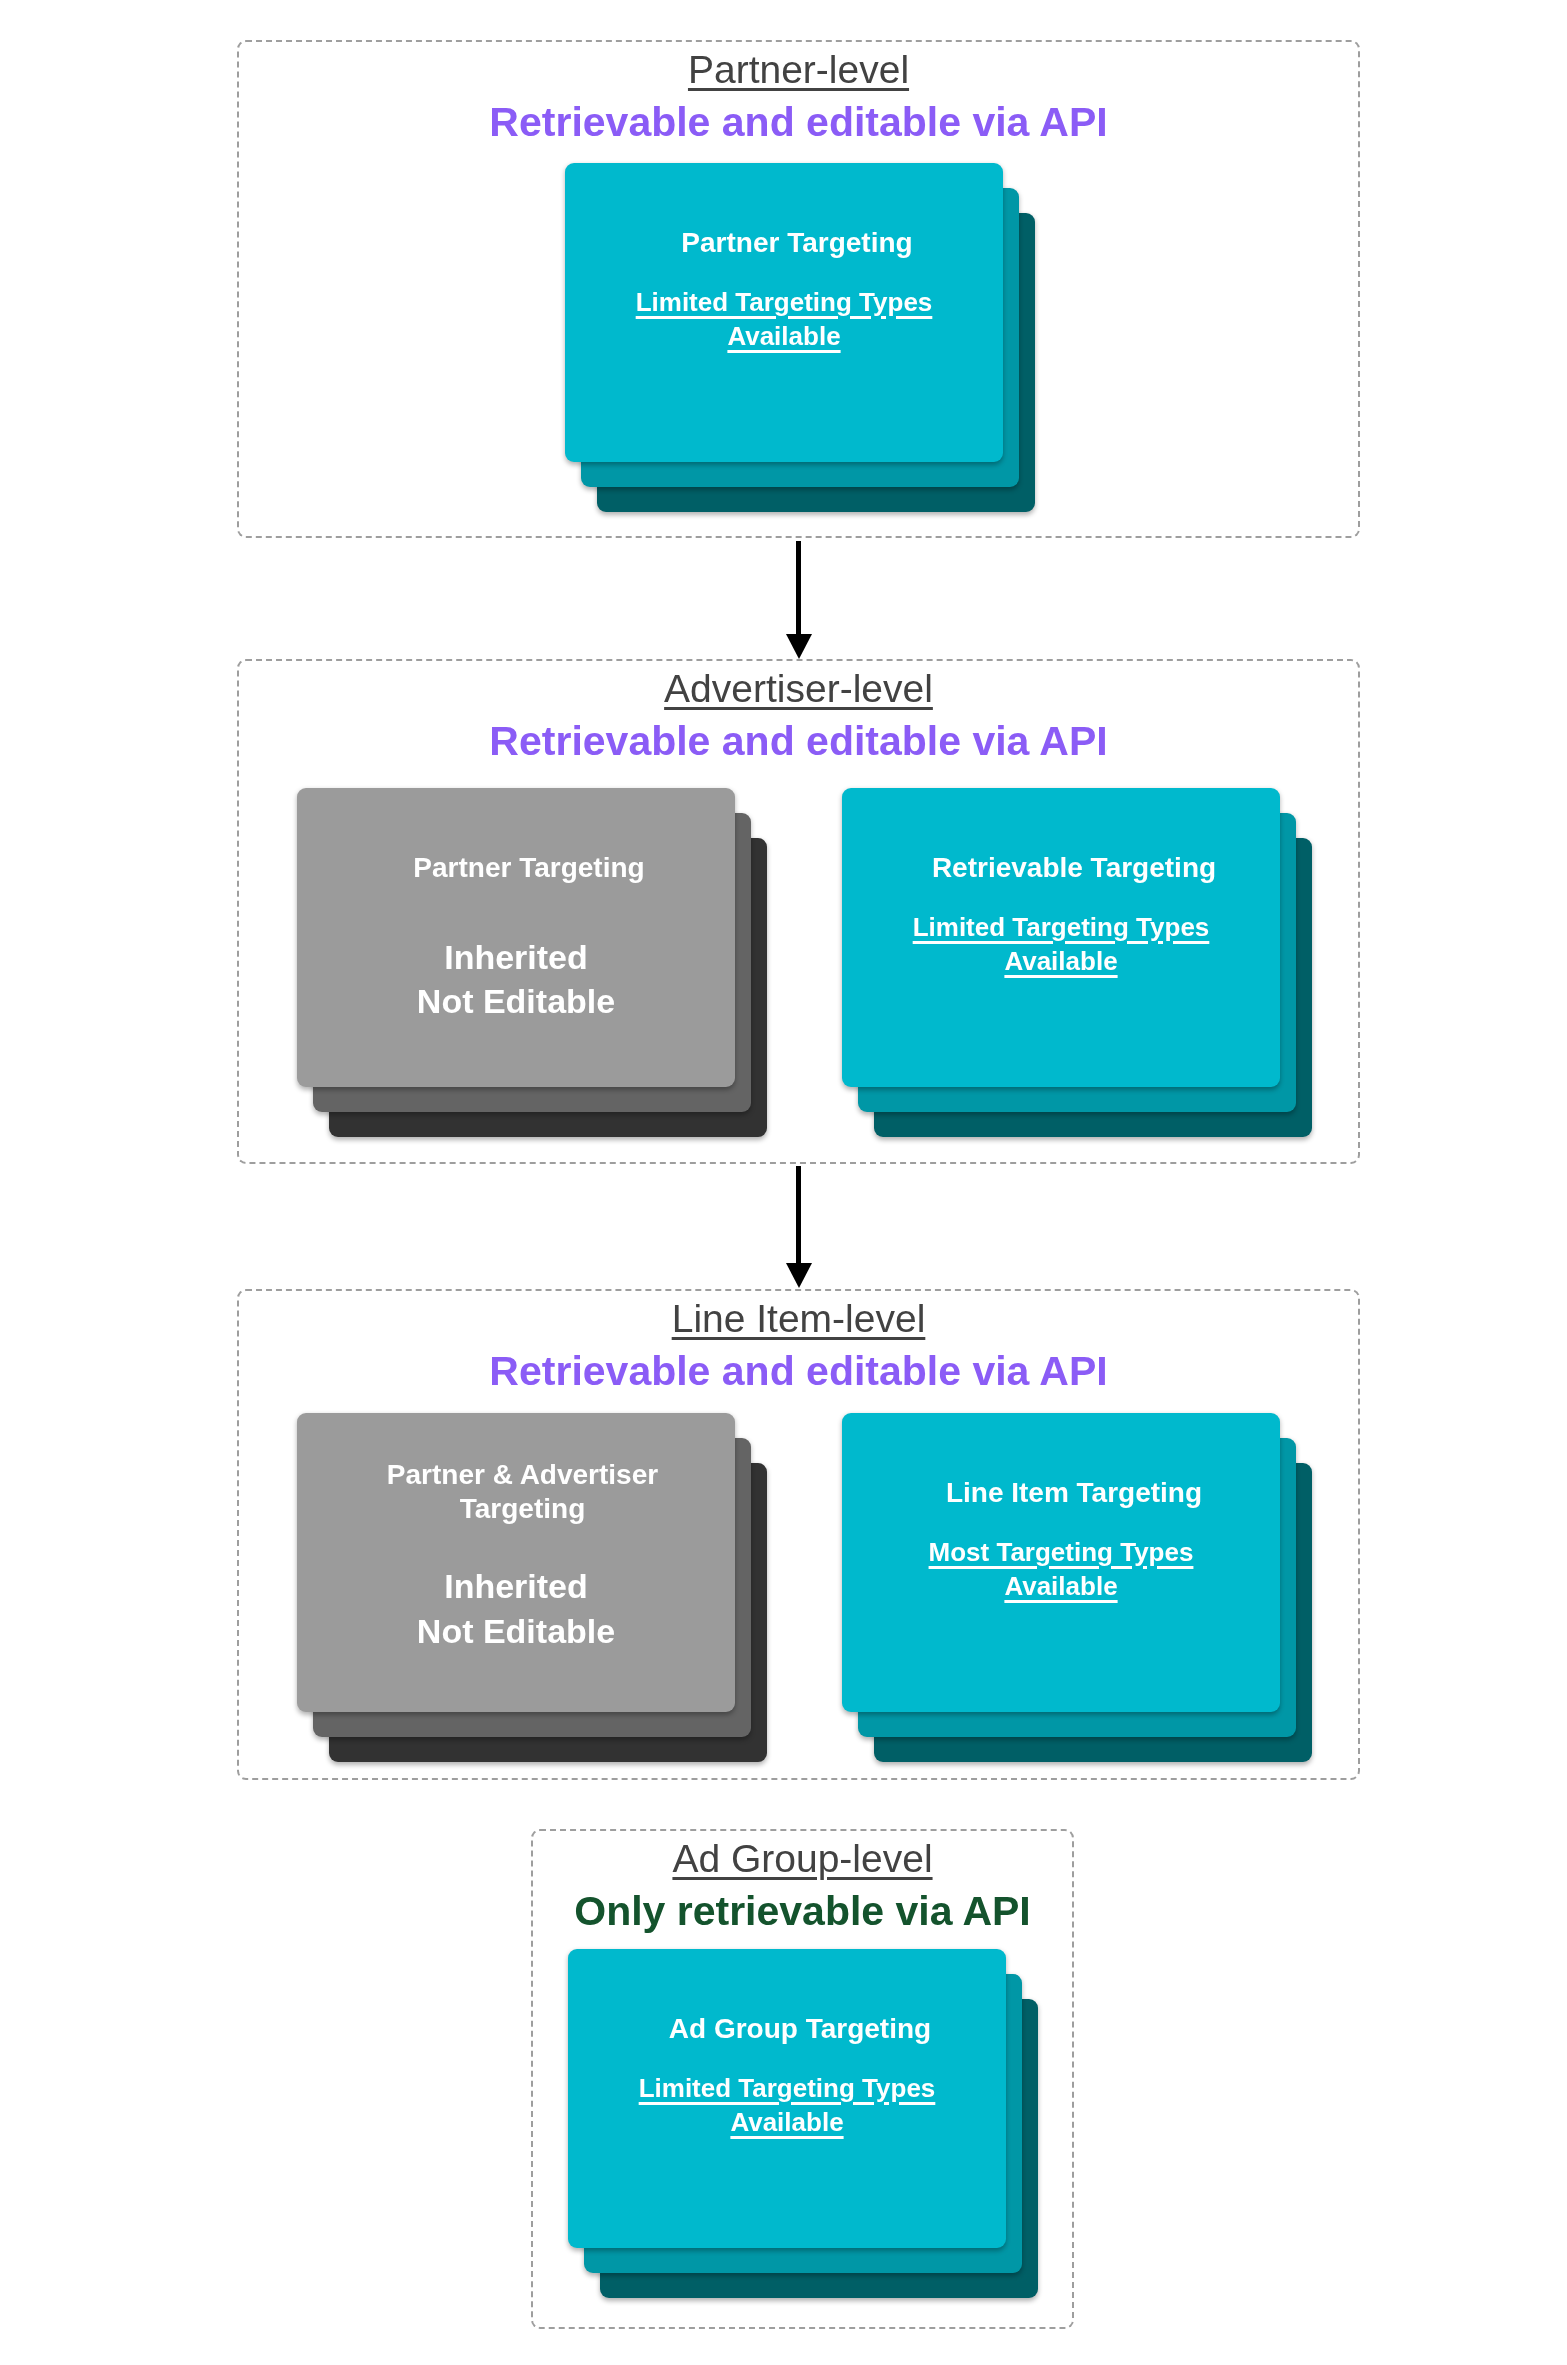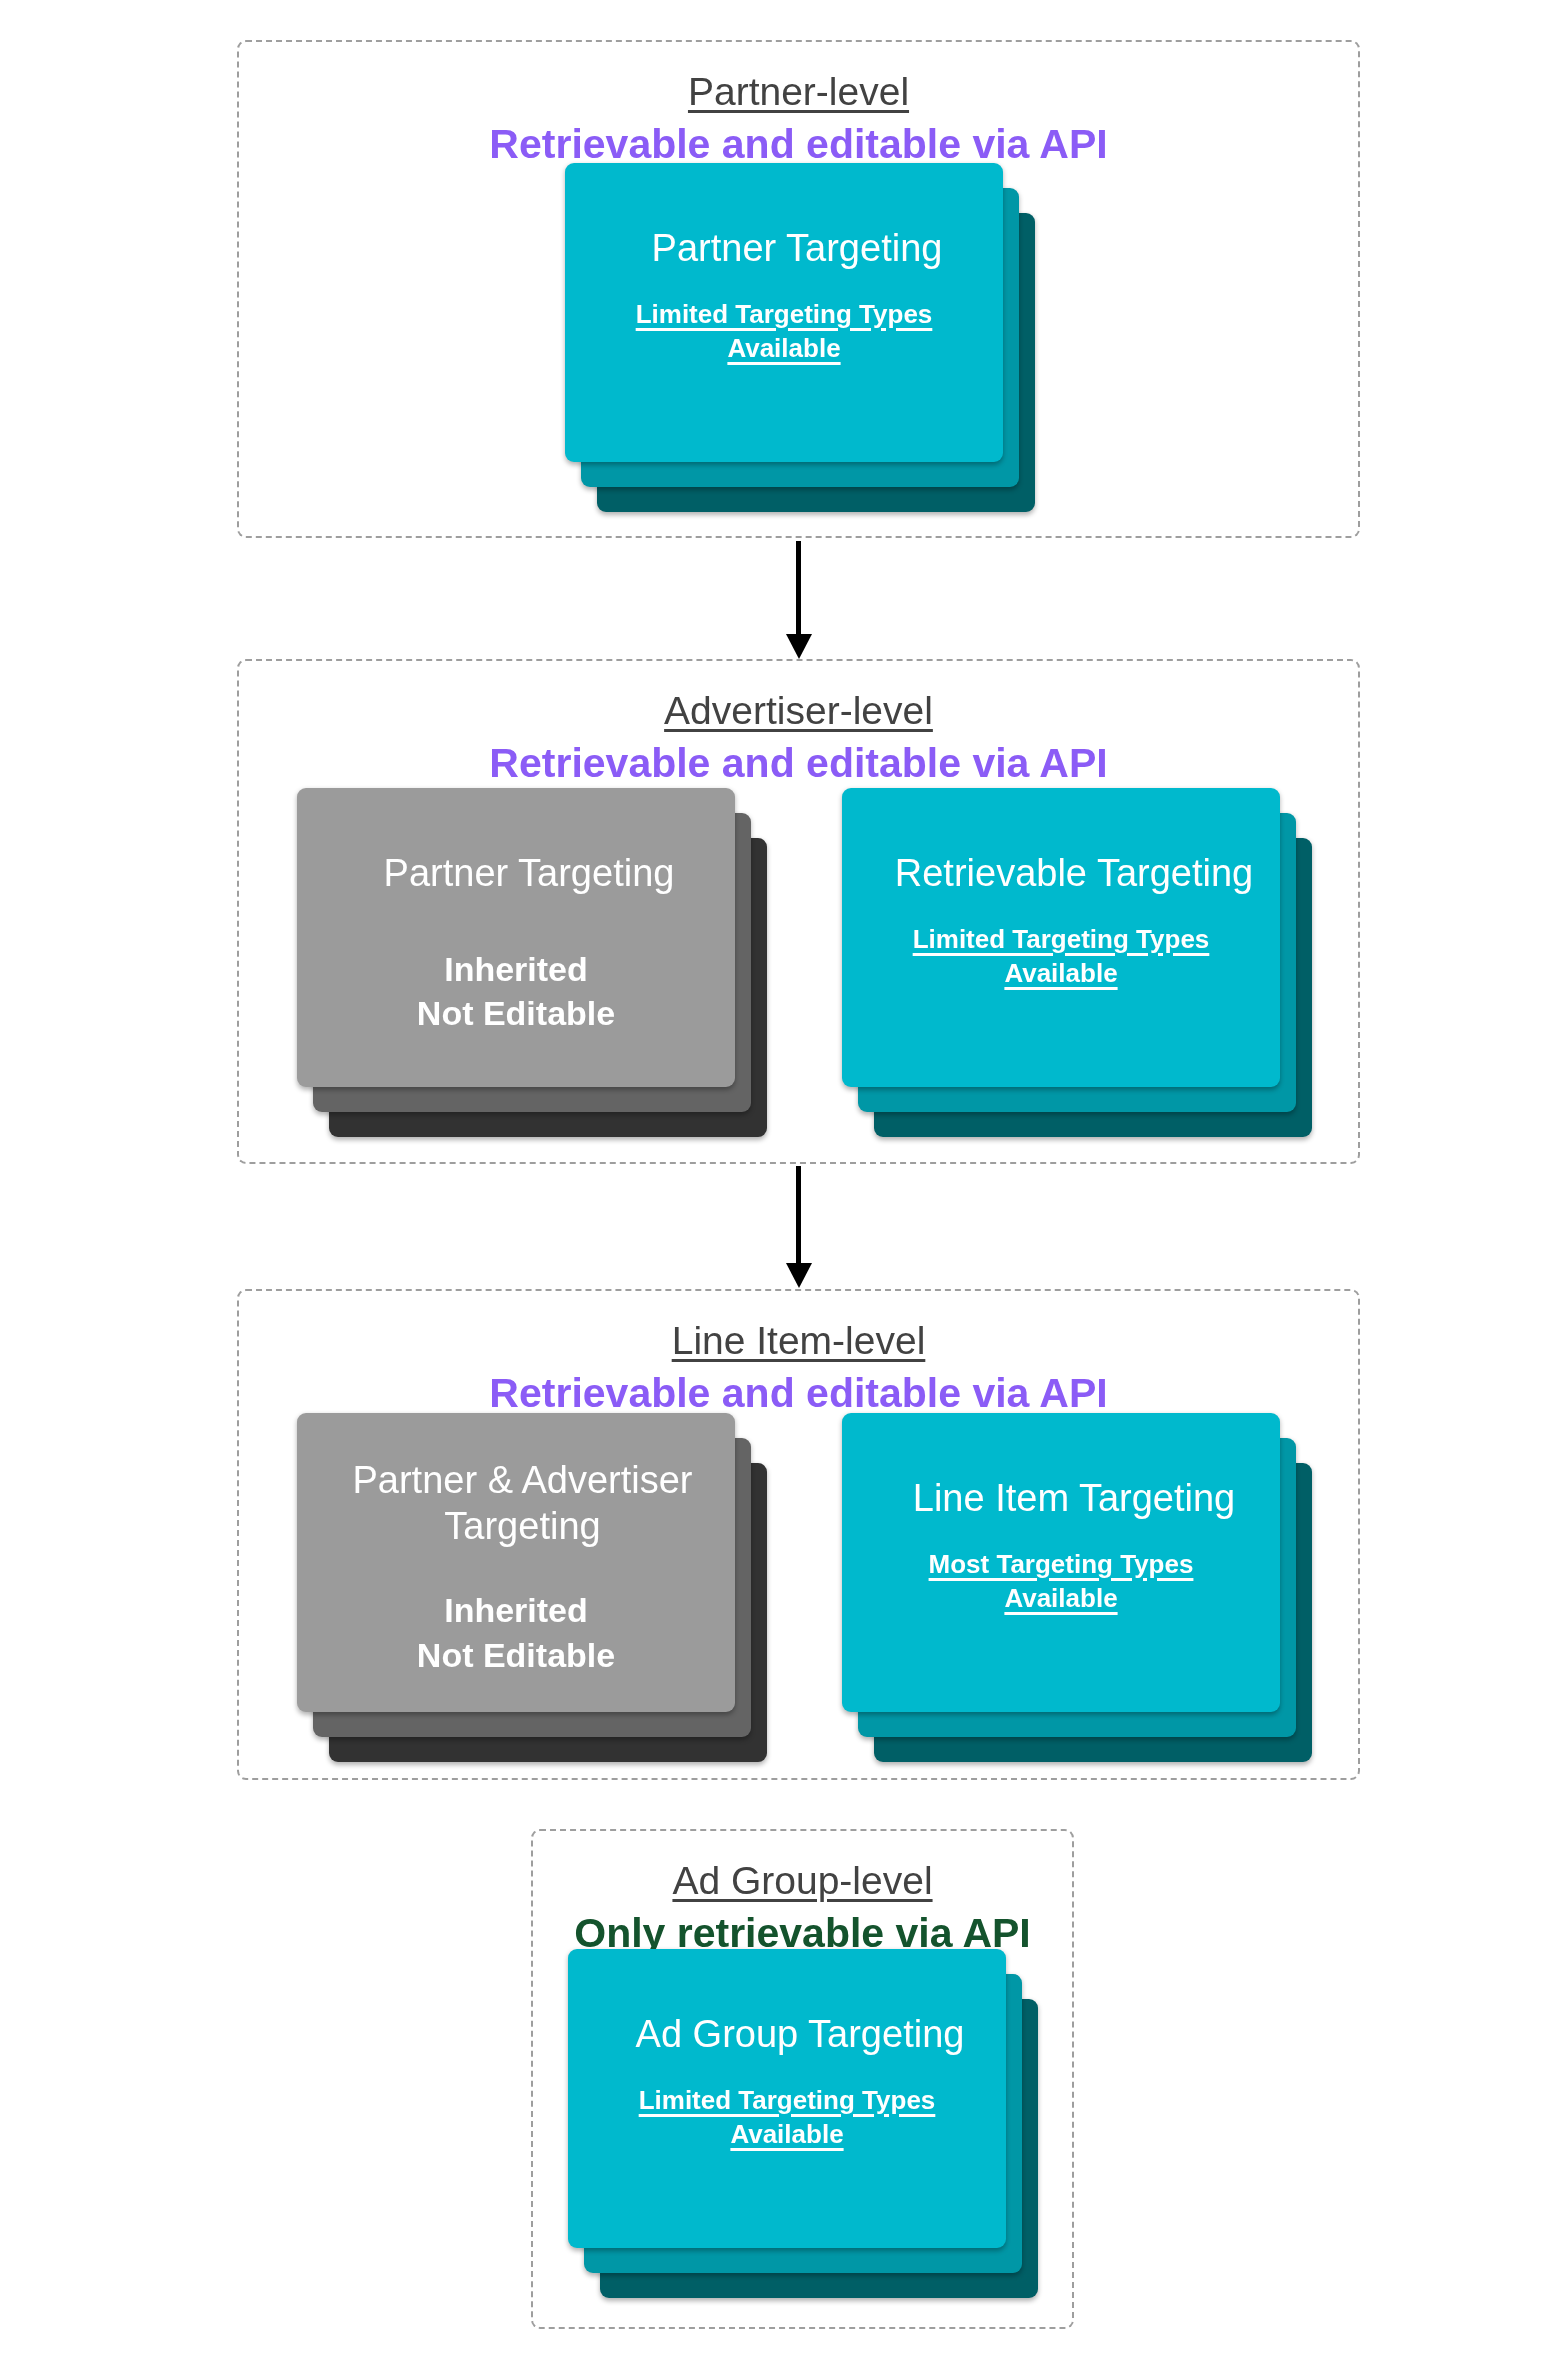--- a/index.html
+++ b/index.html
@@ -14,21 +14,21 @@
 
   
   .level {
     position: absolute;
     border: 2.7px dashed #9e9e9e;
     border-radius: 9px;
     box-sizing: border-box;
     text-align: center;
   }
   .level-title {
-    margin-top: 25px;
+    margin-top: 3px;
     font-size: 39px;
     font-weight: 400;
     color: #424242;
     text-decoration: underline;
     text-decoration-thickness: 2.7px;
     text-underline-offset: 5.4px;
     line-height: 1.3;
   }
   .level-subtitle {
     font-size: 41px;
@@ -59,22 +59,22 @@
   .stack.teal .layer.l2  { background: #0097a6; }
   .stack.teal .layer.l3  { background: #005f66; }
 
   .stack.gray .card      { background: #9b9b9b; }
   .stack.gray .layer.l2  { background: #646464; }
   .stack.gray .layer.l3  { background: #323232; }
 
   .card-title {
     margin-top: 63px;
     padding: 0 22px;
-    font-size: 38px;
-    font-weight: 400;
+    font-size: 28px;
+    font-weight: 700;
     line-height: 1.2;
     margin-left: 26px;
   }
   .card-lines {
     font-weight: 700;
     line-height: 1.32;
   }
   .stack.teal .card-lines {
     margin-top: 25px;
     font-size: 26px;

